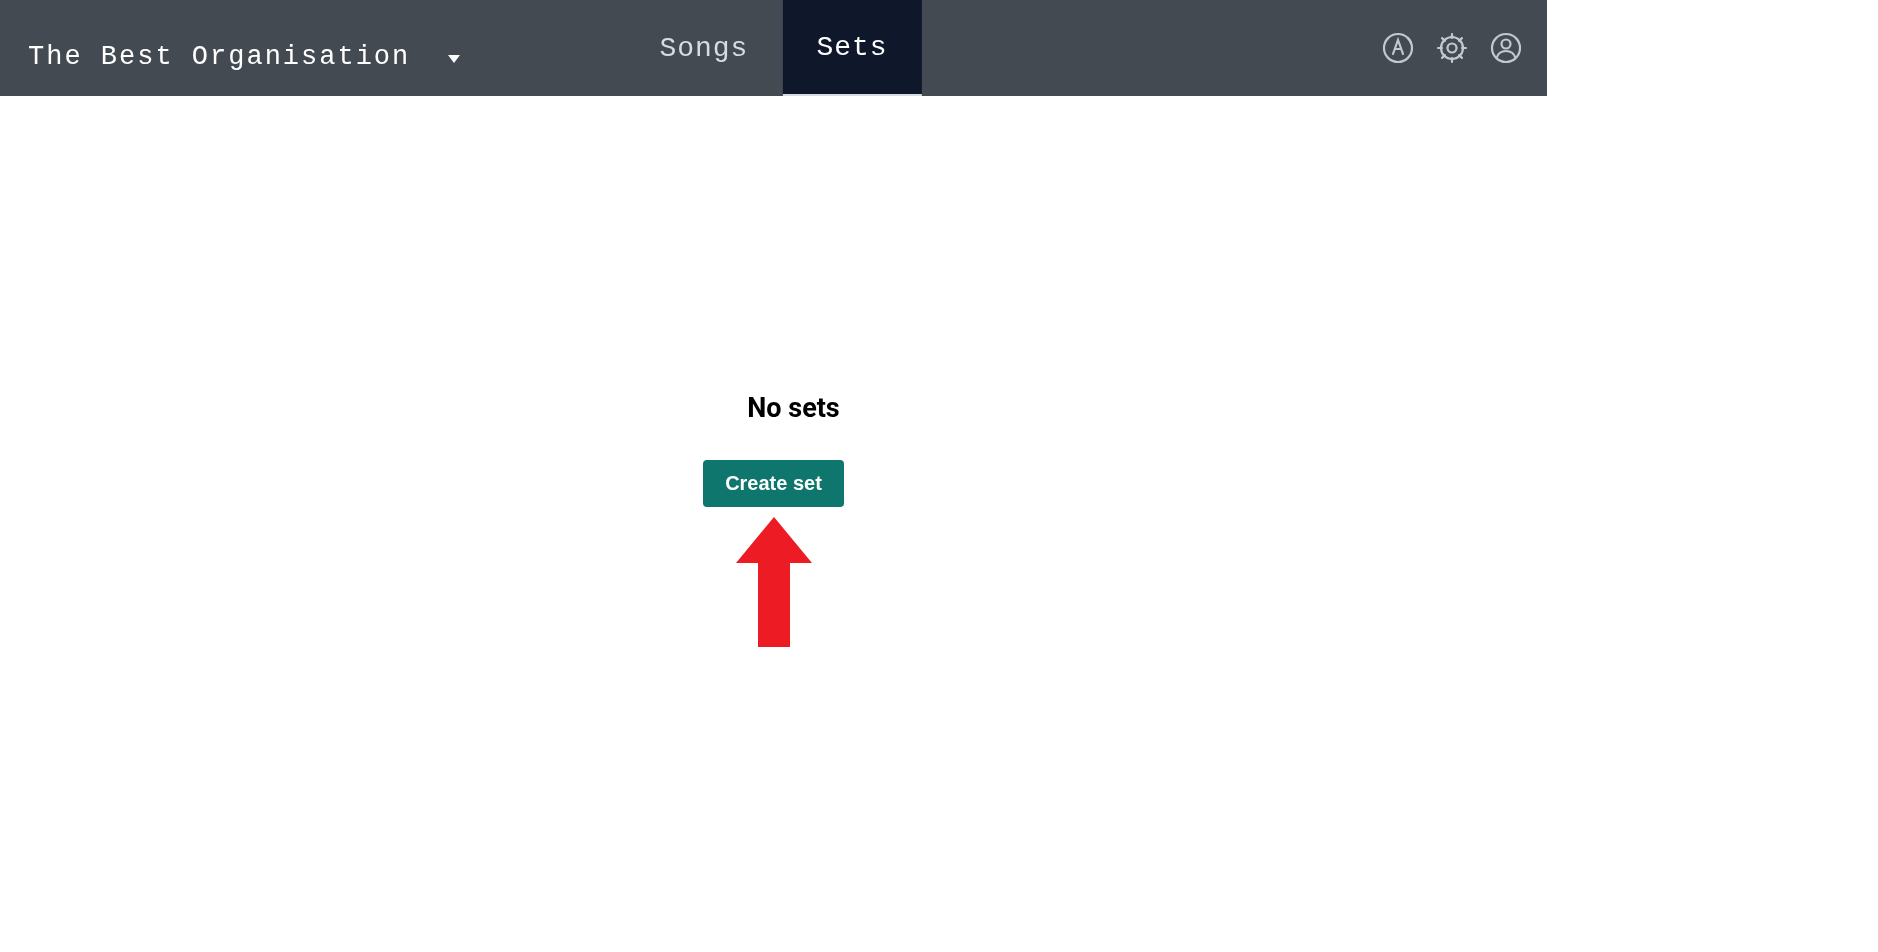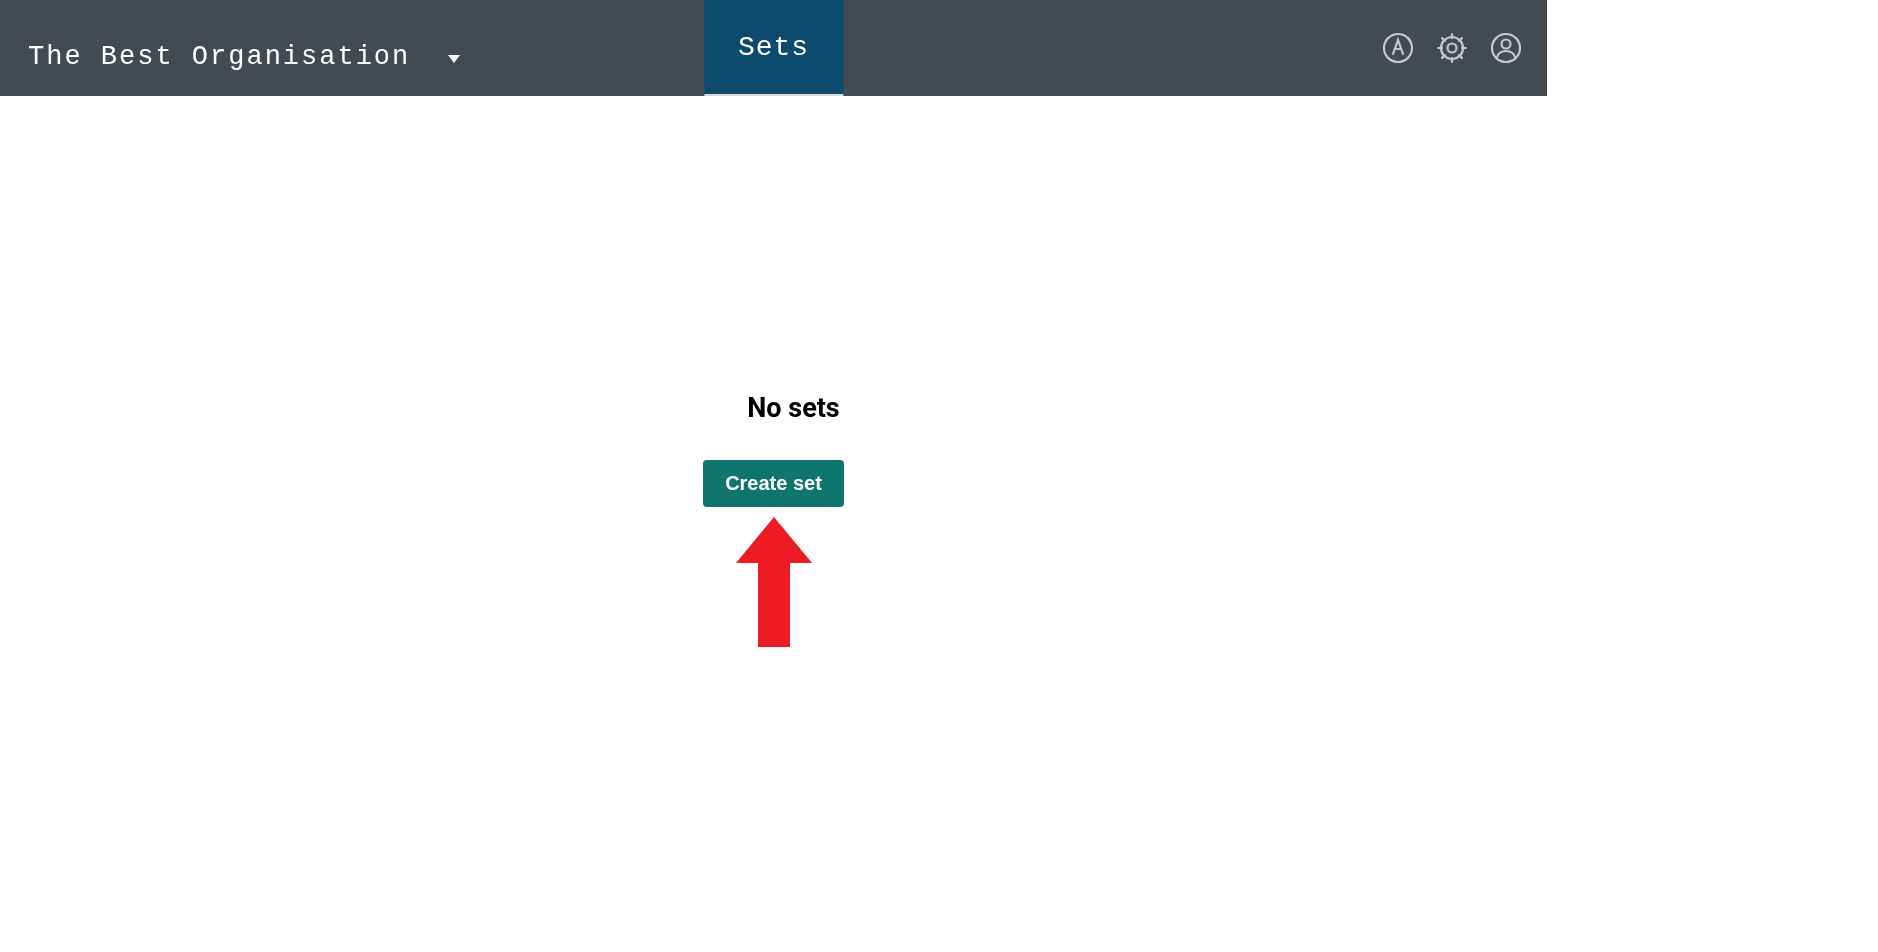--- a/index.html
+++ b/index.html
@@ -79,21 +79,21 @@
       align-items: center;
       justify-content: center;
       padding: 0 34px;
       color: #d8dce0;
       font-family: 'Courier New', monospace;
       font-size: 28px;
       letter-spacing: 1px;
       cursor: pointer;
     }
     .tab.active {
-      background: #0c4a6e;
+      background: #0f172a;
       color: #ffffff;
       border-bottom: 2px solid #d8dce0;
     }
     .header-right {
       position: absolute;
       right: 24px;
       top: 0;
       height: 100%;
       display: flex;
       align-items: center;
@@ -141,20 +141,21 @@
 
 <div class="header">
   <div class="header-left">
     <div class="org-row">
       <span class="org-name">The Best Organisation</span>
       <span class="chevron-down"></span>
     </div>
   </div>
 
   <div class="tabs">
+    <div class="tab">Songs</div>
     <div class="tab active">Sets</div>
   </div>
 
   <div class="header-right">
     <div class="icon-btn">
       <svg width="32" height="32" viewBox="0 0 32 32" fill="none">
         <circle cx="16" cy="16" r="14" stroke="currentColor" stroke-width="2.2"></circle>
         <path d="M11 22 L16 8 L21 22 M13 17 L19 17" stroke="currentColor" stroke-width="2.2" fill="none" stroke-linecap="round"></path>
         <path d="M26 6 A14 14 0 0 1 29 11" stroke="currentColor" stroke-width="2.2" fill="none" stroke-linecap="round"></path>
       </svg>

